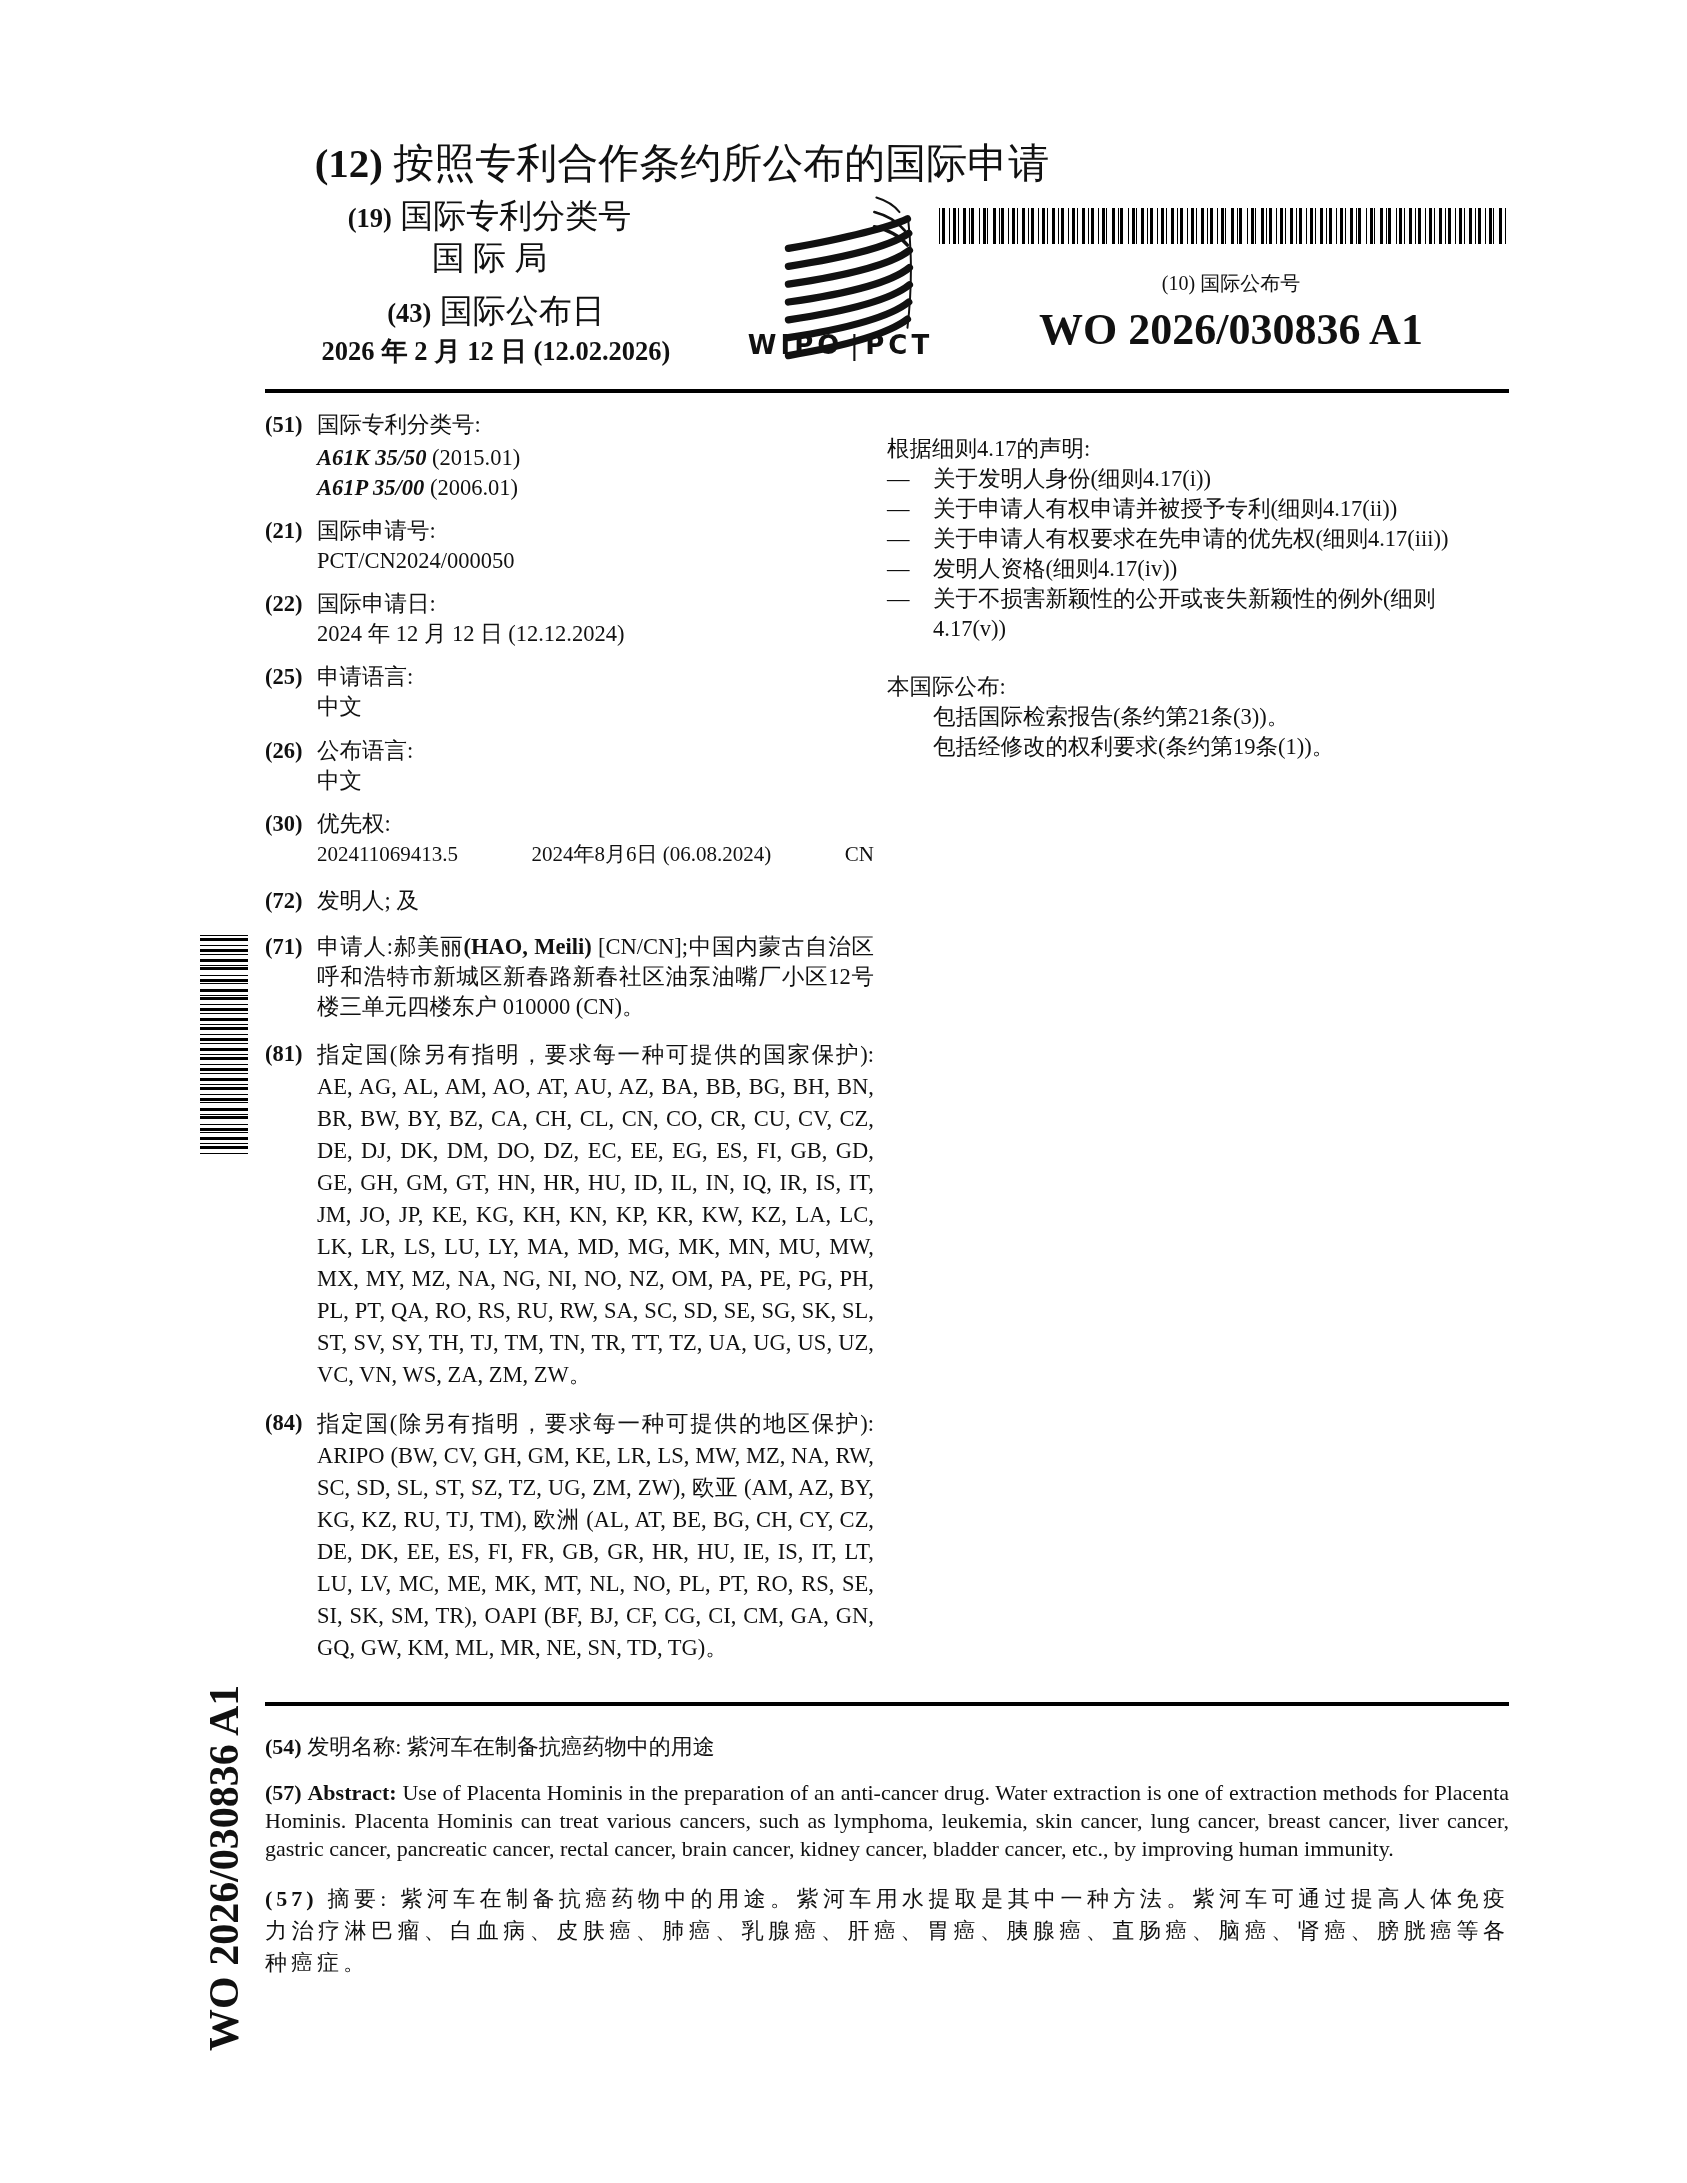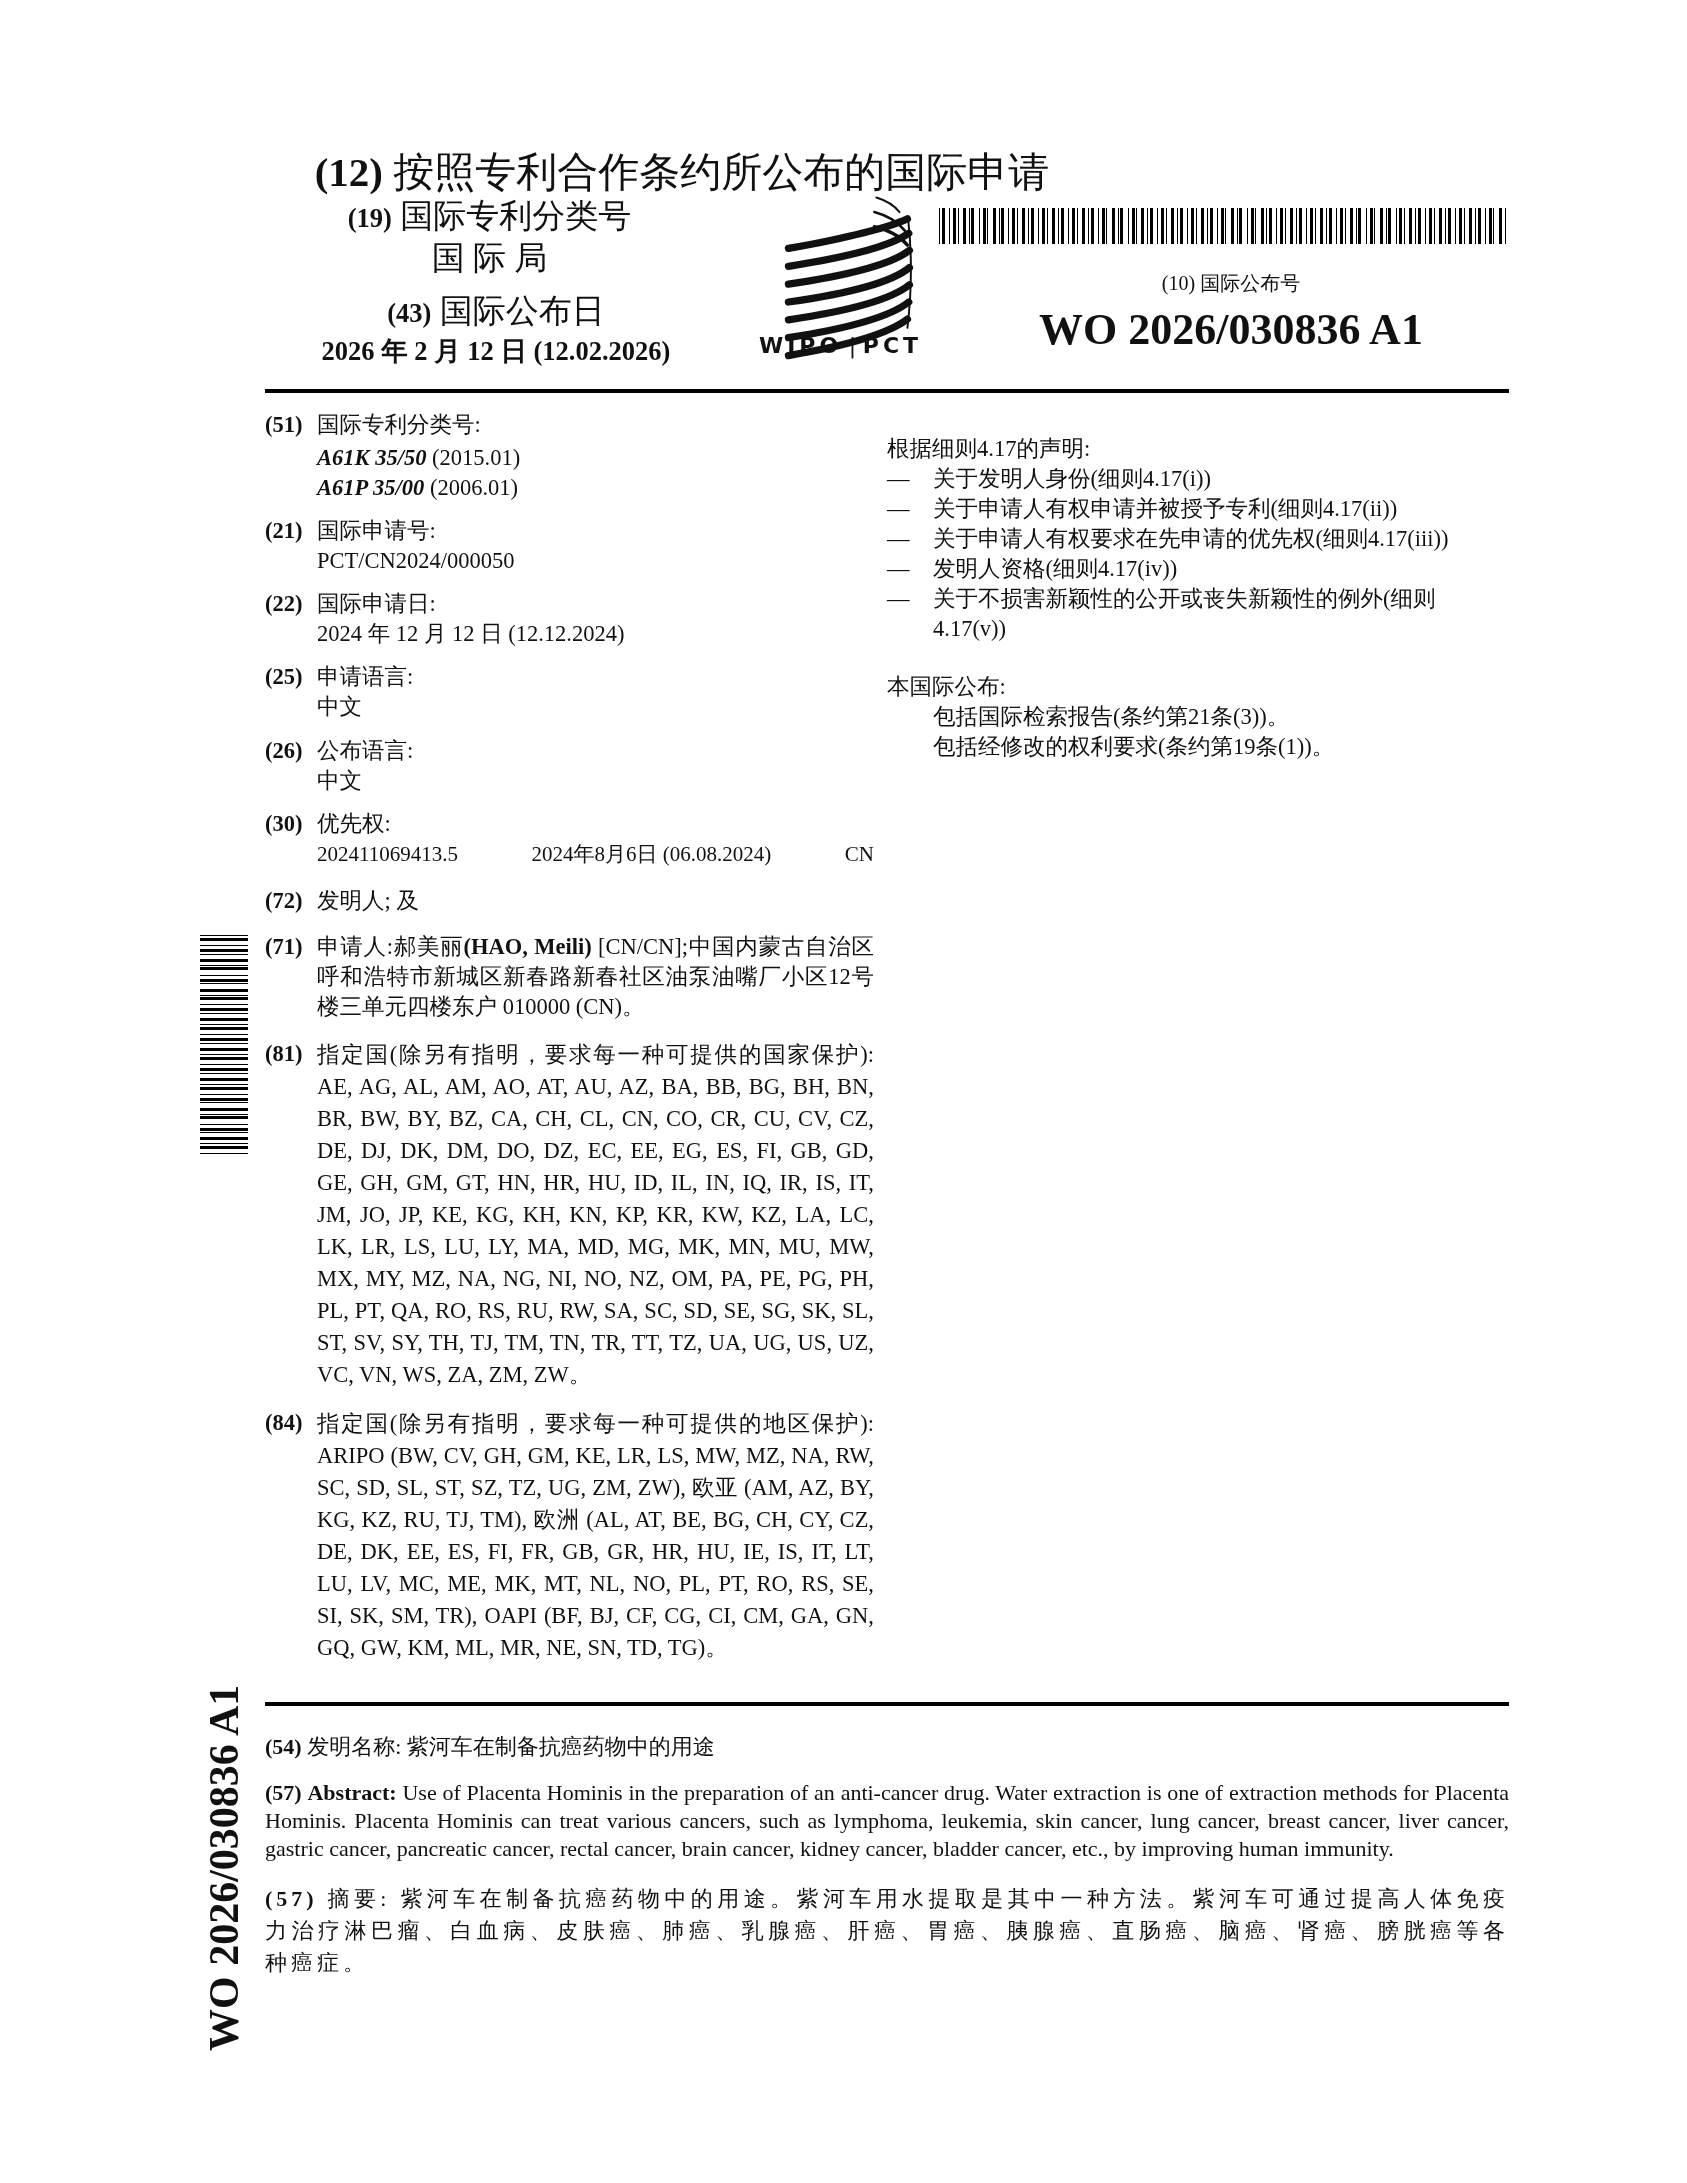--- a/index.html
+++ b/index.html
@@ -4,29 +4,29 @@
 <style>
   html, body { margin: 0; padding: 0; background: #ffffff; }
   body {
     width: 1687px; height: 2183px; position: relative; overflow: hidden;
     font-family: "Liberation Serif", "DejaVu Serif", serif; color: #111;
   }
   .abs { position: absolute; }
   .num { font-weight: bold; }
 
   
-  #doc-title { left: 0; width: 1364px; top: 148px; text-align: center; font-size: 41px; line-height: 48px; }
+  #doc-title { left: 0; width: 1364px; top: 139px; text-align: center; font-size: 41px; line-height: 48px; }
   #org-block { left: 291px; width: 397px; top: 196px; text-align: center; font-size: 33px; line-height: 40px; }
   #pubdate-block { left: 291px; width: 410px; top: 291px; text-align: center; }
   #pubdate-block .lbl { font-size: 33px; line-height: 41px; }
   #pubdate-block .val { font-size: 26.5px; line-height: 34px; font-weight: bold; }
 
   #wipo-logo { left: 721px; top: 192px; width: 238px; height: 179px; }
   #wipo-text { left: 728px; top: 327px; width: 225px; text-align: center; font-family: "DejaVu Sans", sans-serif;
-               font-weight: bold; font-size: 22px; letter-spacing: 4px; line-height: 37px; }
+               font-weight: bold; font-size: 26px; letter-spacing: 4px; line-height: 37px; }
 
   #barcode-top { left: 939px; top: 208px; width: 569px; height: 36px; }
   #pubnum-block { left: 953px; width: 556px; top: 263px; text-align: center; }
   #pubnum-block .lbl { font-size: 20px; line-height: 40px; }
   #pubnum-block .val { font-size: 44px; line-height: 53px; font-weight: bold; }
 
   .rule { left: 265px; width: 1244px; height: 4px; background: #000; }
   #rule-top { top: 389px; }
   #rule-bottom { top: 1702px; }
 

